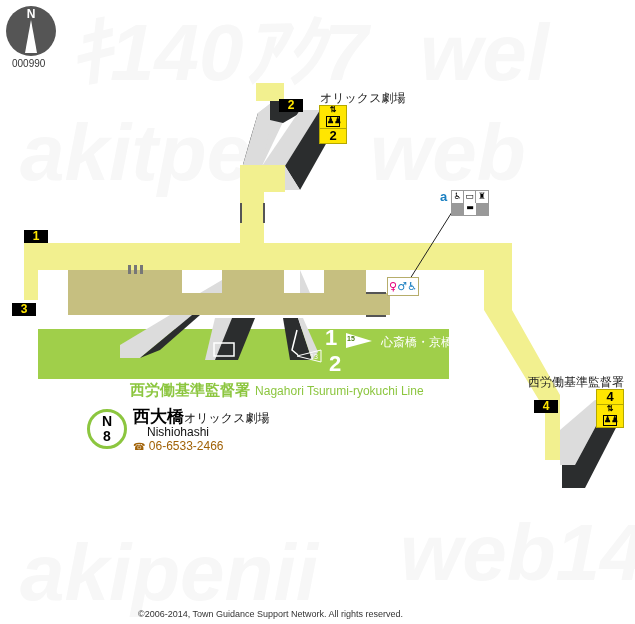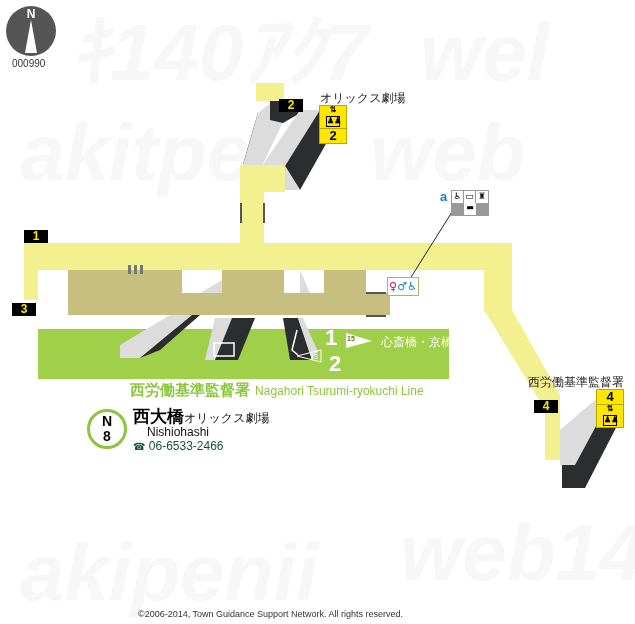--- a/index.html
+++ b/index.html
@@ -152,18 +152,18 @@
 </div>
 
 <div class="abs" style="left:87px;top:409px;width:34px;height:34px;border:3px solid #8cc63f;border-radius:50%;background:#fff;text-align:center;font-family:'Liberation Sans',sans-serif;font-weight:bold;">
   <div style="font-size:14px;line-height:15px;margin-top:2px;">N</div>
   <div style="font-size:14px;line-height:15px;">8</div>
 </div>
 <div class="abs" style="left:133px;top:405px;white-space:nowrap;">
   <span style="font-size:17px;font-weight:bold;color:#000000;text-align:center;">西大橋</span><span style="font-size:12px;color:#111;">オリックス劇場</span>
 </div>
 <div class="abs" style="left:147px;top:425px;font-size:12px;color:#111;font-family:'Liberation Sans',sans-serif;">Nishiohashi</div>
-<div class="abs" style="left:133px;top:439px;font-size:12px;color:#14532d;font-family:'Liberation Sans',sans-serif;white-space:nowrap;text-align:center;">
+<div class="abs" style="left:133px;top:439px;font-size:12px;color:#a16207;font-family:'Liberation Sans',sans-serif;white-space:nowrap;text-align:center;">
   <span style="font-size:10px;">☎</span>
   <span>06-6533-2466</span>
 </div>
 
 <div class="abs" style="left:138px;top:609px;font-size:9px;color:#333;font-family:'Liberation Sans',sans-serif;white-space:nowrap;">©2006-2014, Town Guidance Support Network. All rights reserved.</div>
 
 </body></html>

